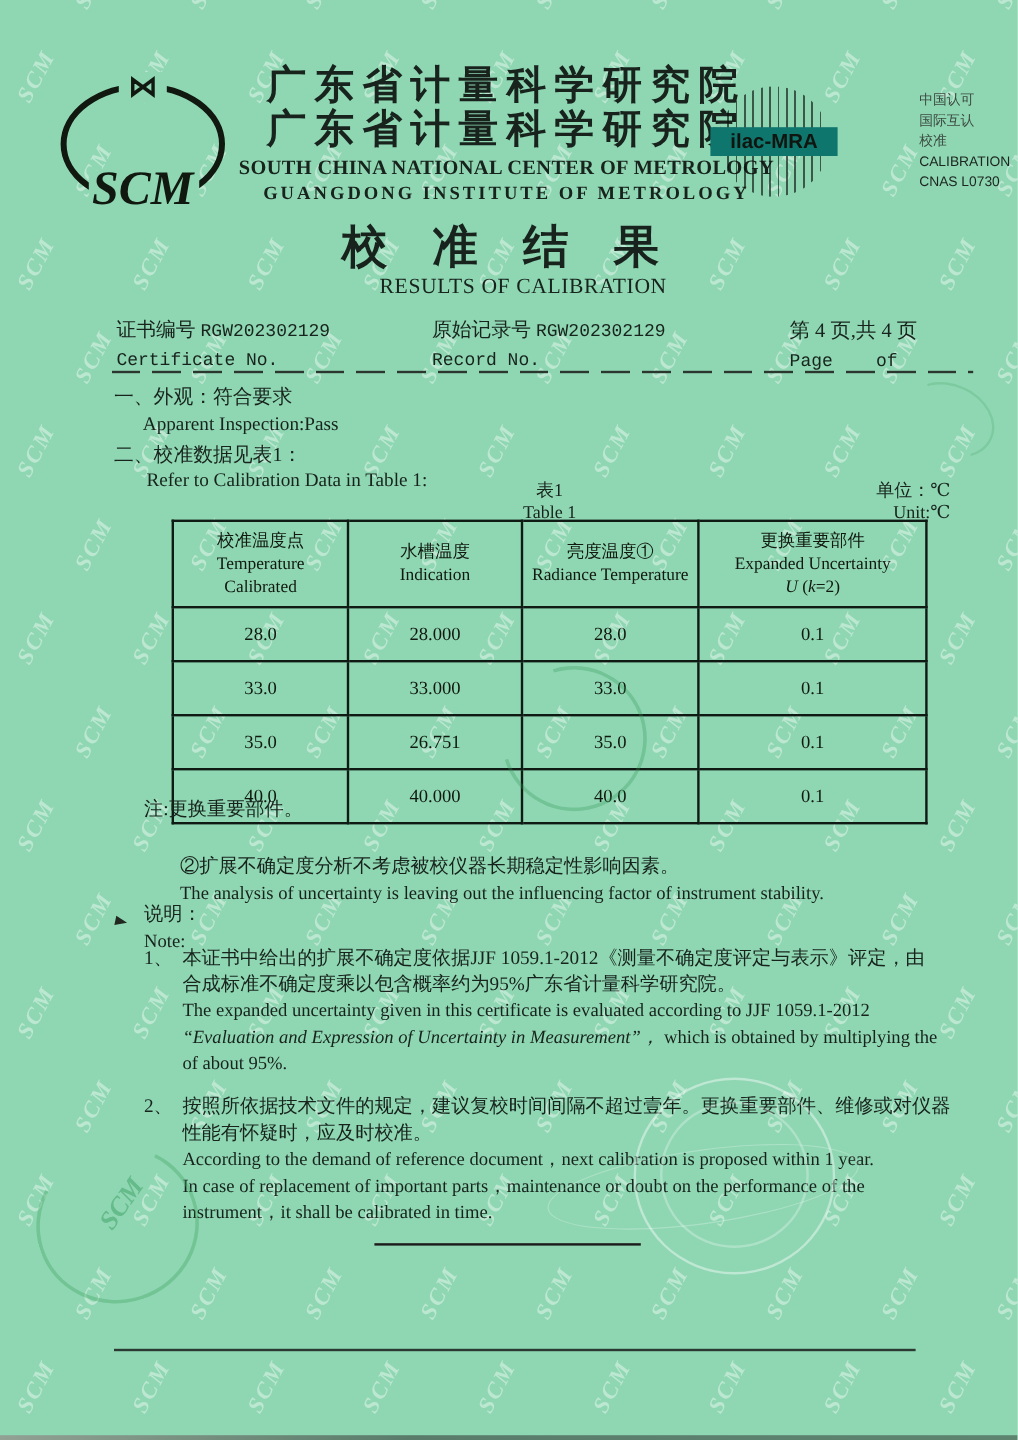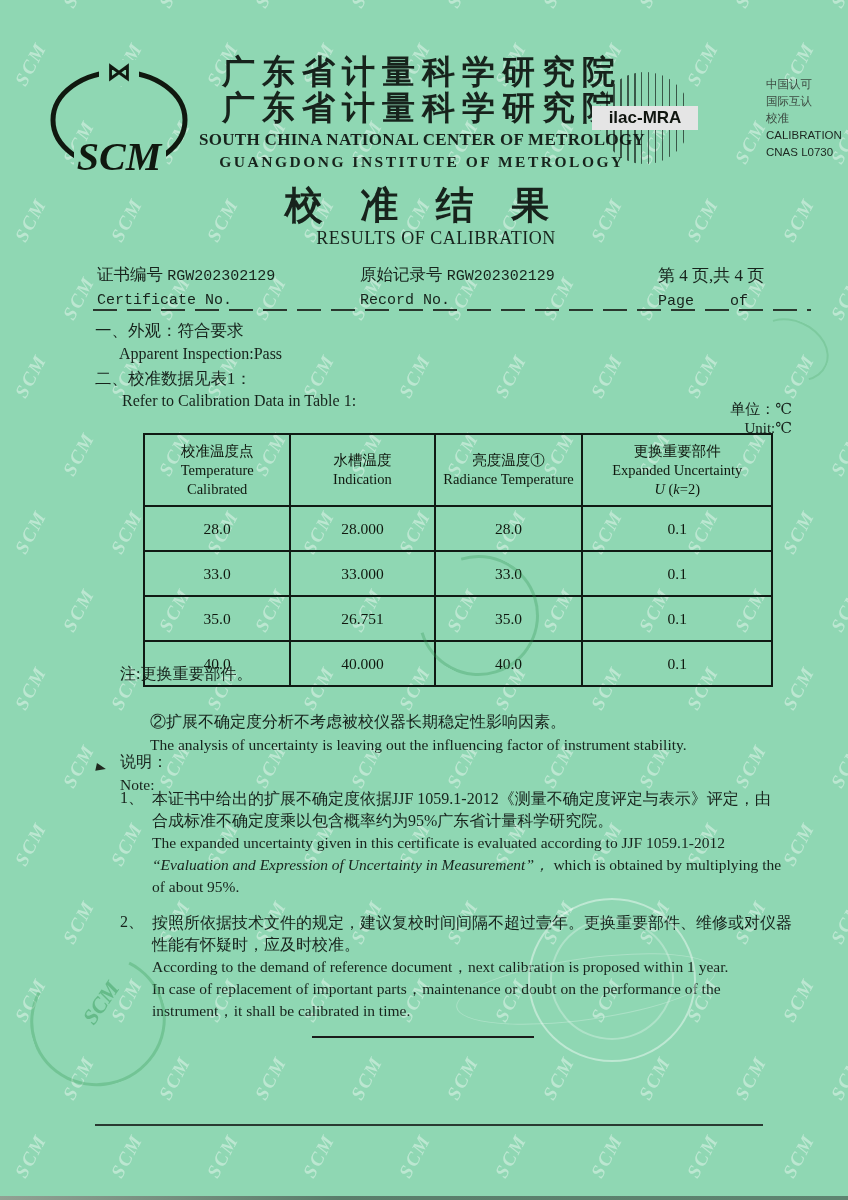--- a/index.html
+++ b/index.html
@@ -17,21 +17,21 @@
   
   .scm-logo{position:absolute;left:44px;top:58px;}
   .org-block{position:absolute;left:194px;top:54px;width:456px;text-align:center;}
   .org-zh{font-size:33px;font-weight:700;letter-spacing:7px;line-height:36px;white-space:nowrap;}
   .org-en1{font-size:17px;font-weight:700;letter-spacing:0.3px;margin-top:4px;white-space:nowrap;}
   .org-en2{font-size:15.5px;font-weight:700;letter-spacing:2.5px;margin-top:3px;white-space:nowrap;}
   .ilac{position:absolute;left:596px;top:72px;width:98px;height:96px;}
   .globe{position:absolute;left:3px;top:0;width:92px;height:92px;border-radius:50%;
          background:repeating-linear-gradient(90deg,rgba(10,15,12,0.75) 0 1.5px,transparent 1.5px 7px);
          opacity:0.85;}
-  .globe-band{position:absolute;left:-4px;top:34px;width:106px;height:24px;background:#e5e5e5;
+  .globe-band{position:absolute;left:-4px;top:34px;width:106px;height:24px;background:#0f766e;
          display:flex;align-items:center;justify-content:center;}
   .ilac-text{font:700 17px "Liberation Sans","DejaVu Sans",sans-serif;color:#10150f;letter-spacing:0px;}
   .cnas{position:absolute;left:684px;top:90px;width:80px;height:64px;}
   .accred{position:absolute;left:766px;top:76px;width:82px;line-height:17px;}
   .accred .zh{font-size:11.5px;color:#3c4a41;}
   .accred .en{font-size:11.5px;color:#1d2620;font-family:"Liberation Sans",sans-serif;}
   
   .title-zh{position:absolute;left:0;top:180px;width:100%;text-align:center;
             font-size:38px;font-weight:600;letter-spacing:14px;white-space:pre;}
   .title-en{position:absolute;left:12px;top:228px;width:100%;text-align:center;
@@ -306,20 +306,24 @@
       </div>
     </div>
 
     <div class="dash-line"></div>
 
     <div class="sec" style="left:95px;top:320px;">一、外观：符合要求</div>
     <div class="sec sec-en" style="left:119px;top:345px;">Apparent Inspection:Pass</div>
     <div class="sec" style="left:95px;top:368px;">二、校准数据见表1：</div>
     <div class="sec sec-en" style="left:122px;top:392px;">Refer to Calibration Data in Table 1:</div>
 
+    <div class="tbl-caption">
+      <div>表1</div>
+      <div>Table 1</div>
+    </div>
     <div class="tbl-unit">
       <div>单位：℃</div>
       <div>Unit:℃</div>
     </div>
 
     <table class="cal">
       <colgroup>
           <col style="width:147px">
           <col style="width:145px">
           <col style="width:148px">

